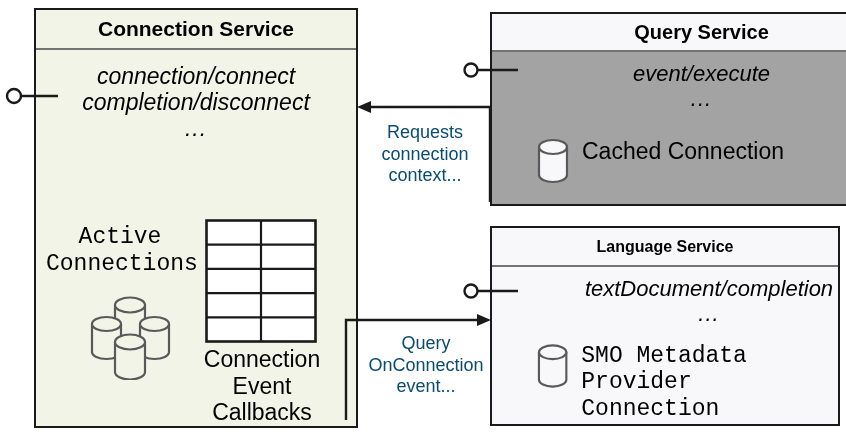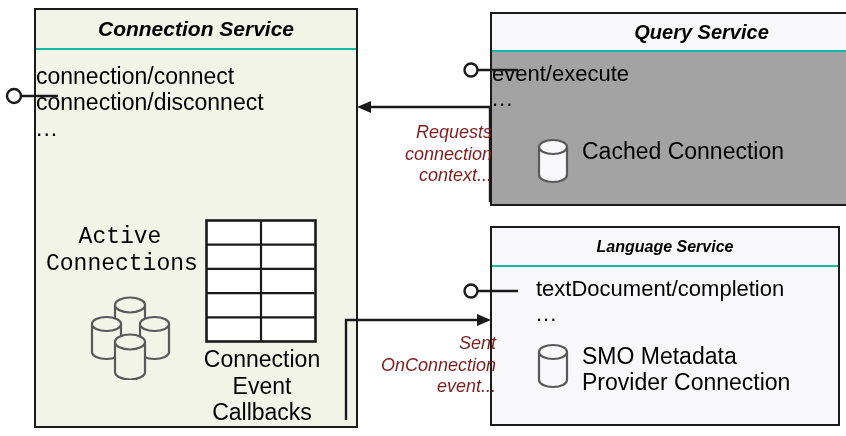--- a/index.html
+++ b/index.html
@@ -21,28 +21,27 @@
   
   .component {
     position: absolute;
     box-sizing: border-box;
     border: 2px solid #1a1a1a;
     display: flex;
     flex-direction: column;
   }
   .component .title-bar {
     box-sizing: border-box;
-    border-bottom: 2px solid #14b8a6;
+    border-bottom: 2px solid #737373;
     text-align: center;
     font-weight: bold;
     color: #000000;
     display: flex;
     align-items: center;
     justify-content: center;
-    font-style: italic;
   }
   .component .body {
     flex: 1;
     position: relative;
     box-sizing: border-box;
   }
 
   #connection-service {
     left: 34px;
     top: 8px;
@@ -78,24 +77,25 @@
   }
   #language-service .title-bar {
     height: 39px;
     font-size: 16px;
     background: #f8f8fb;
   }
 
   
   .endpoint-list {
     position: absolute;
-    text-align: left;
+    text-align: center;
     color: #000000;
     line-height: 1.12;
     white-space: nowrap;
+    font-style: italic;
   }
   .endpoint-list .ep {
     display: block;
   }
   .endpoint-list .ellipsis {
     display: block;
     letter-spacing: 1px;
   }
 
   #cs-endpoints {
@@ -166,36 +166,36 @@
     color: #000000;
     line-height: 1.15;
   }
   #qs-artifact {
     left: 44px;
     top: 86px;
   }
   #ls-artifact {
     left: 44px;
     top: 76px;
+    font-family: Liberation Mono, monospace;
   }
 
   
   .lollipop {
     position: absolute;
   }
 
   
   .connector {
     position: absolute;
   }
   .edge-label {
     position: absolute;
-    font-style: italic;
-    text-align: right;
-    color: #7f1d1d;
+    text-align: center;
+    color: #0c4a6e;
     line-height: 1.2;
     font-size: 18px;
     white-space: nowrap;
   }
   #requests-label {
     left: 358px;
     top: 122px;
     width: 134px;
   }
   #sent-label {
@@ -208,21 +208,21 @@
 <body>
 
 <div id="canvas">
 
   <div class="component" id="connection-service">
     <div class="title-bar">Connection Service</div>
     <div class="body">
 
       <div class="endpoint-list" id="cs-endpoints">
         <span class="ep">connection/connect</span>
-        <span class="ep">connection/disconnect</span>
+        <span class="ep">completion/disconnect</span>
         <span class="ellipsis">...</span>
       </div>
 
       <div class="inner-label" id="active-connections-label">
         <span>Active</span><br>
         <span>Connections</span>
       </div>
 
       <svg id="cylinder-stack" viewBox="0 0 112 92">
         <g fill="#f2f4e8" stroke="#595959" stroke-width="2.2" stroke-linejoin="round">
@@ -329,18 +329,18 @@
     <span>Requests</span><br>
     <span>connection</span><br>
     <span>context...</span>
   </div>
 
   <svg class="connector" style="left:330px; top:300px;" width="170" height="126" viewBox="0 0 170 126">
     <path d="M16 120 L16 20 L152 20" fill="none" stroke="#1a1a1a" stroke-width="2.4"></path>
     <path d="M161 20 L147 14 L147 26 Z" fill="#1a1a1a"></path>
   </svg>
   <div class="edge-label" id="sent-label">
-    <span>Sent</span><br>
+    <span>Query</span><br>
     <span>OnConnection</span><br>
     <span>event...</span>
   </div>
 
 </div>
 
 </body></html>

